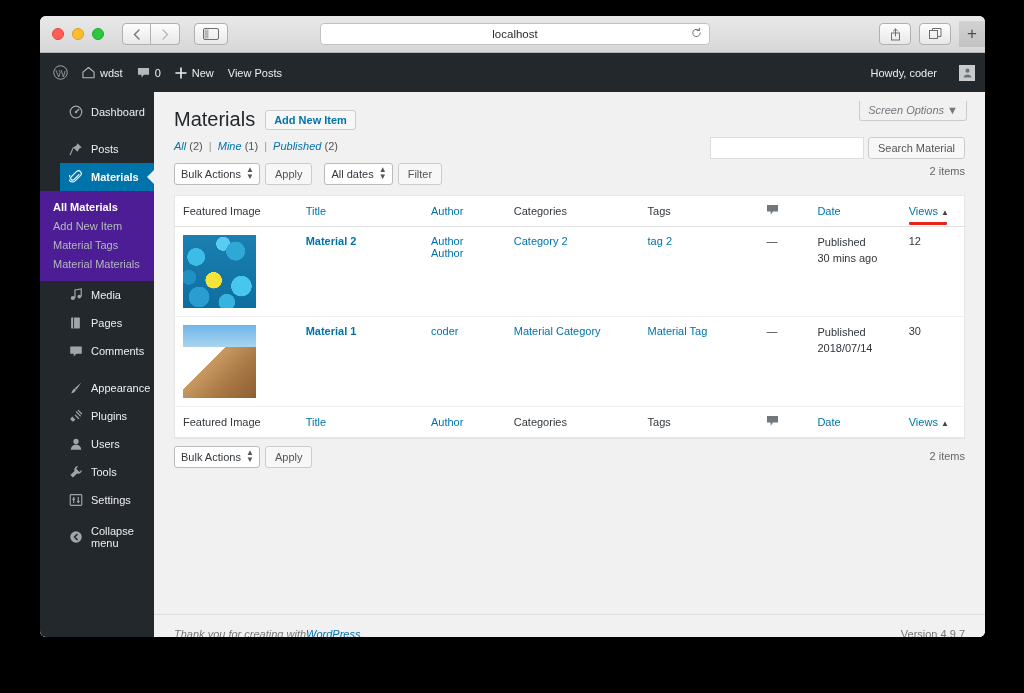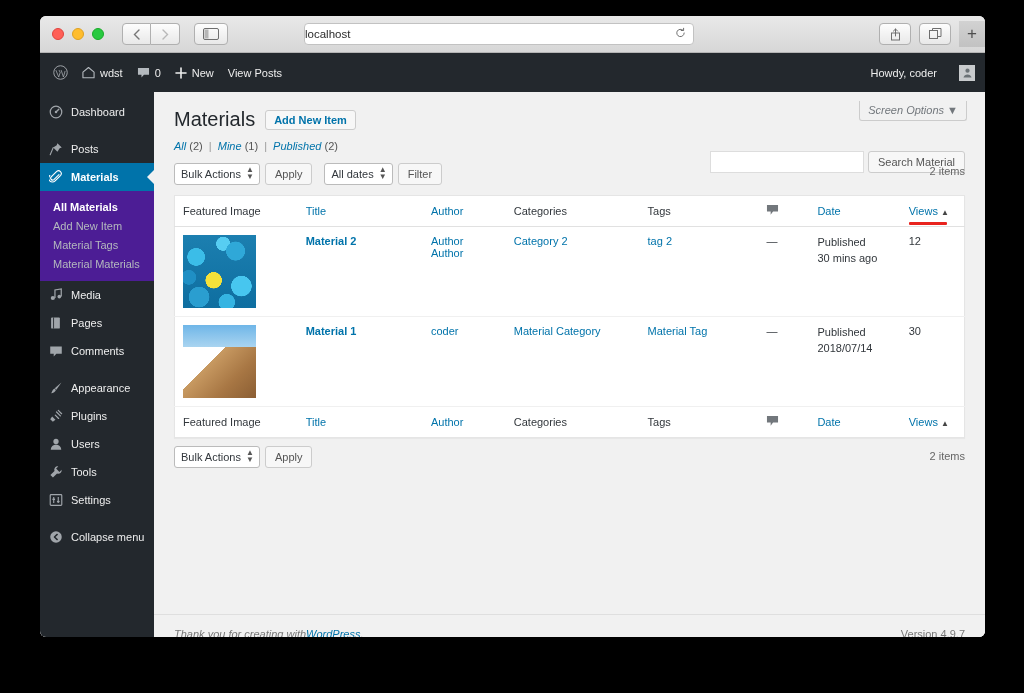--- a/index.html
+++ b/index.html
@@ -46,26 +46,26 @@
   .navbtn.second { border-radius: 0 4px 4px 0; border-left: none; }
   .sidebtn {
     width: 34px; height: 22px; margin-left: 14px;
     background: linear-gradient(#fdfdfd, #e8e8e8);
     border: 1px solid #b0b0b0; border-radius: 4px;
     display: flex; align-items: center; justify-content: center;
   }
   .sidebtn svg { display: block; }
 
   .addressbar {
-    position: absolute; left: 264px; top: 7px;
+    position: absolute; left: 280px; top: 7px;
     width: 390px; height: 22px;
     background: #fff;
     border: 1px solid #c2c2c2;
     border-radius: 4px;
-    display: flex; align-items: center; justify-content: flex-start;
+    display: flex; align-items: center; justify-content: center;
     font-size: 11.5px; color: #2b2b2b;
   }
   .reload {
     position: absolute; right: 7px; top: 50%; transform: translateY(-50%);
     font-size: 12px; color: #6e6e6e; line-height: 1;
   }
   .right-tools {
     position: absolute; right: 34px; top: 7px;
     display: flex; gap: 8px;
   }
@@ -105,21 +105,21 @@
   
   .body-row { display: flex; height: 560px; }
   .sidebar {
     width: 114px; background: #23282d;
     font-size: 11px; color: #eee;
     flex-shrink: 0;
   }
   .menu-item {
     display: flex; align-items: center; gap: 8px;
     height: 28px; padding-left: 9px;
-    color: #eee; position: relative;
+    color: #eee; position: relative; margin-left: 20px;
   }
   .menu-item svg { flex-shrink: 0; }
   .menu-item.active { background: #0073aa; color: #fff; font-weight: bold; }
   .menu-item.active::after {
     content: ""; position: absolute; right: -1px; top: 50%;
     transform: translateY(-50%);
     border-top: 8px solid transparent;
     border-bottom: 8px solid transparent;
     border-right: 8px solid #f1f1f1;
   }
@@ -173,21 +173,21 @@
     font-size: 11px; color: #555;
     background: #f7f7f7; border: 1px solid #ccc; border-radius: 3px;
     height: 22px; padding: 0 9px;
     display: inline-flex; align-items: center;
     margin-left: 5px;
     text-align: right;
   }
   .gap { width: 12px; }
 
   .search-box {
-    position: absolute; right: 20px; top: 59px;
+    position: absolute; right: 20px; top: 45px;
     display: flex; 
   }
   .search-input {
     width: 154px; height: 22px;
     background: #fff; border: 1px solid #ddd; border-radius: 0;
     font-size: 11px; color: #32373c; padding: 0 6px;
     outline: none;
   }
   .search-submit {
     font-size: 11px; color: #555;

